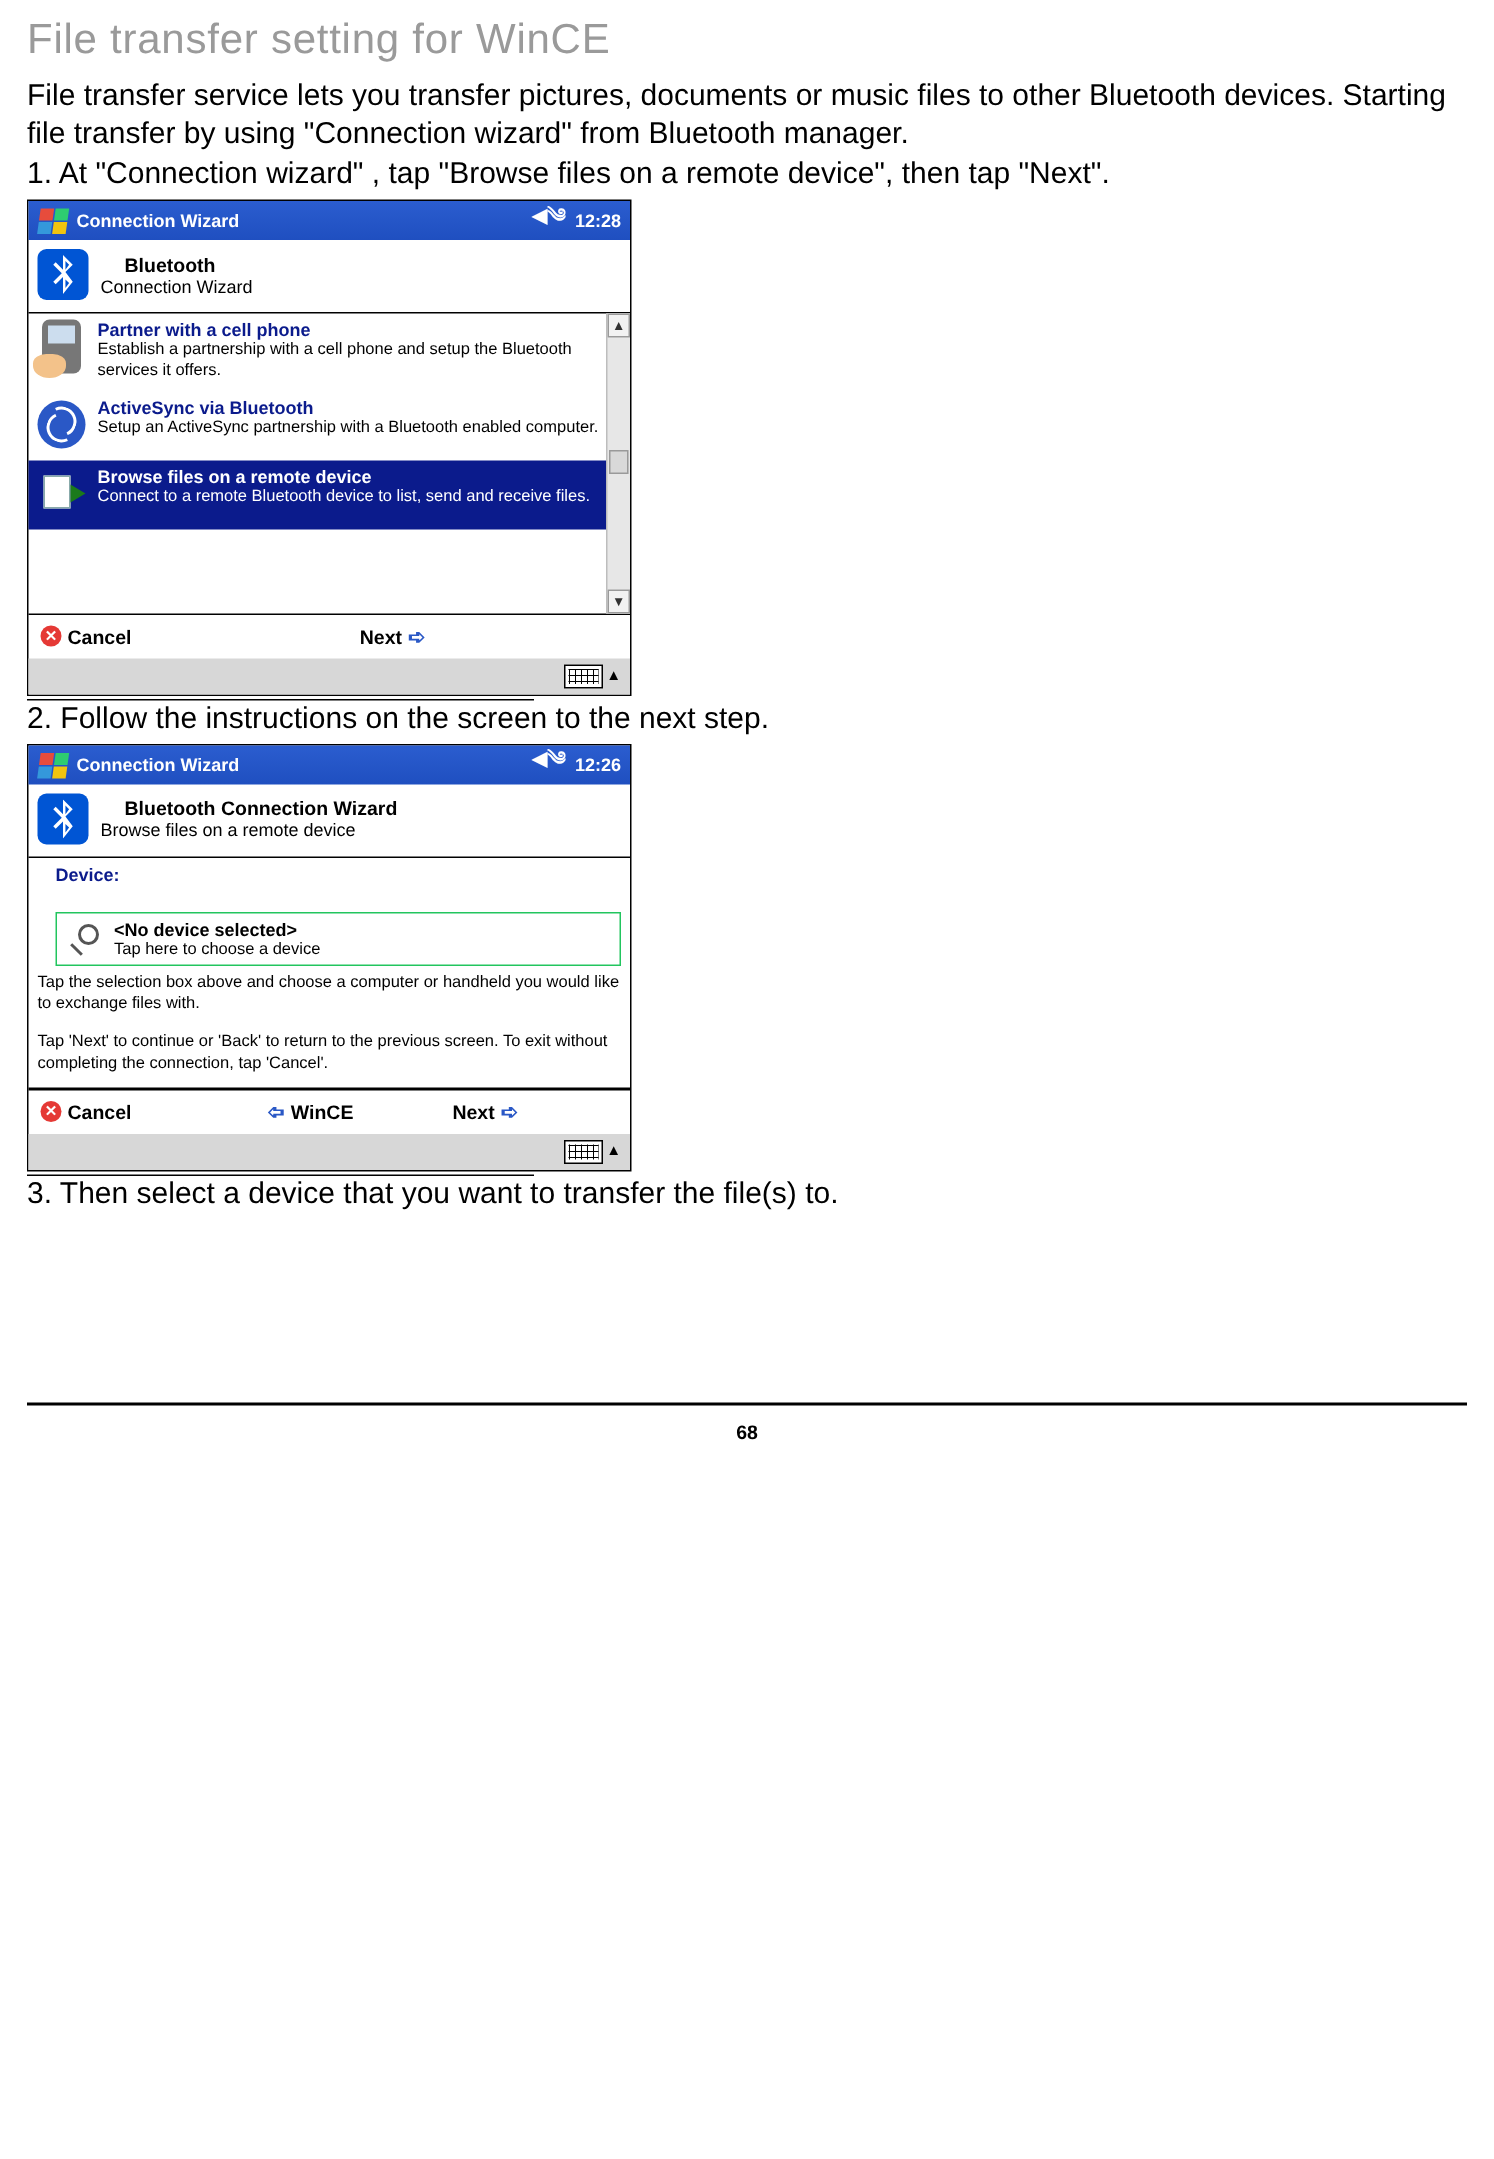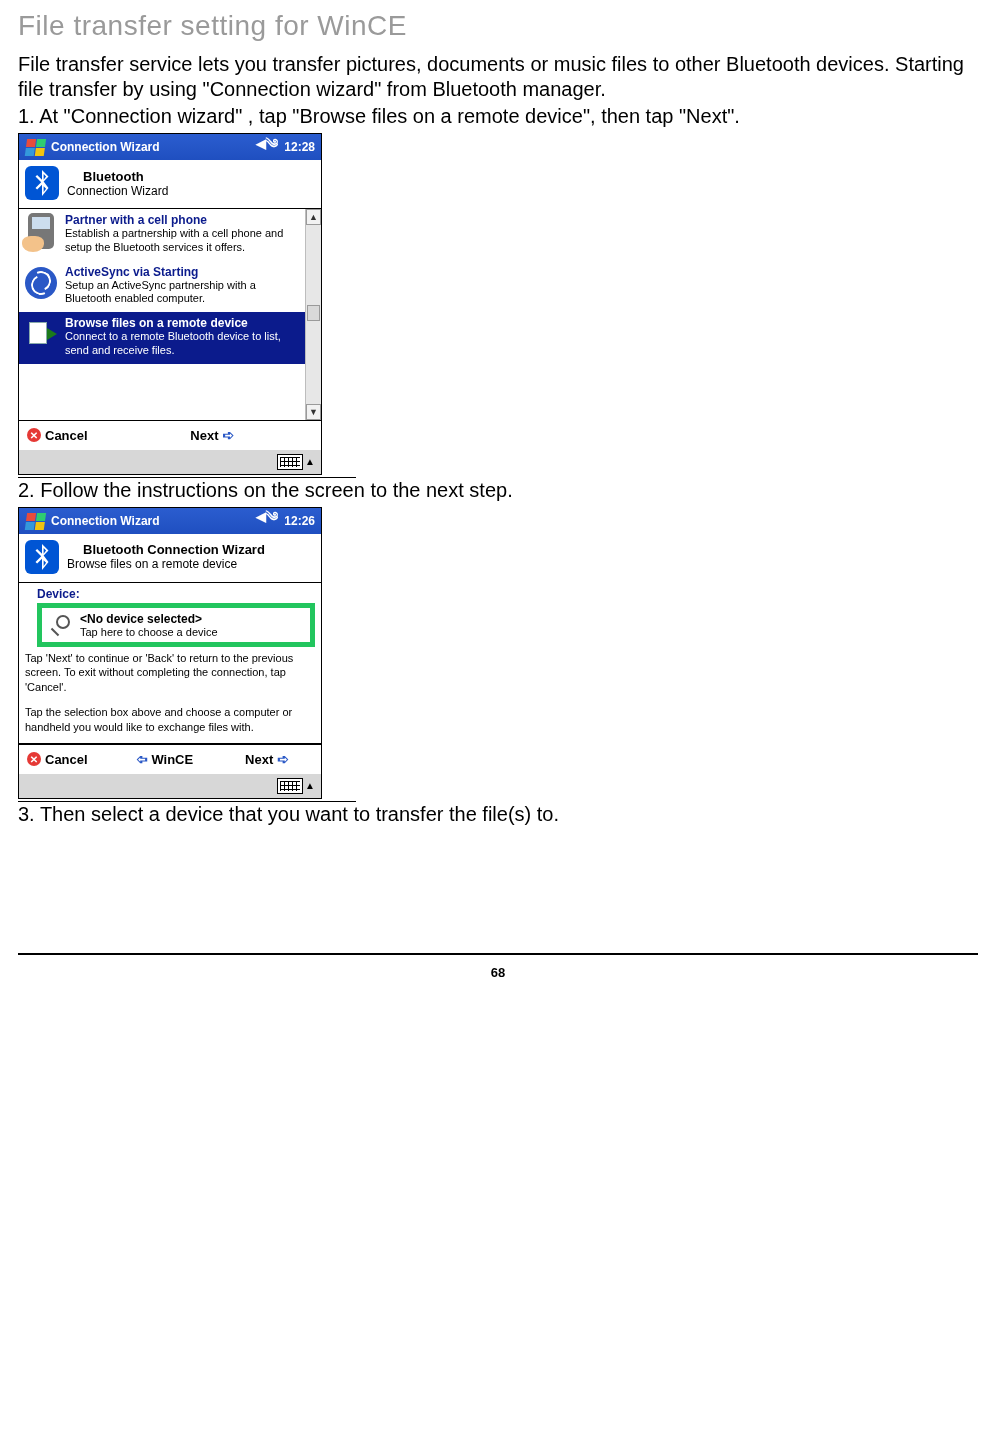--- a/index.html
+++ b/index.html
@@ -17,21 +17,21 @@
       font-weight: 400;
       letter-spacing: 0.5px;
       margin-bottom: 10px;
     }
     .body-text {
       font-size: 20px;
       line-height: 1.25;
       margin-bottom: 2px;
     }
     .screenshot {
-      width: 304px;
+      width: 403px;
       border: 1px solid #000;
       margin: 4px 0 2px 0;
       font-family: Tahoma, Verdana, sans-serif;
       font-size: 12px;
     }
     .titlebar {
       background: linear-gradient(#2b5dcf, #1f4fc0);
       color: #fff;
       display: flex;
       align-items: center;
@@ -156,24 +156,24 @@
         repeating-linear-gradient(#000 0 1px, transparent 1px 4px),
         repeating-linear-gradient(90deg, #000 0 1px, transparent 1px 4px);
     }
     .sip-up { font-size: 10px; }
     .device-fieldset {
       margin: 4px 6px 2px 6px;
       padding-left: 12px;
     }
     .device-label { color: #0b1b8c; font-weight: bold; font-size: 12px; }
     .device-box {
-      border: 5px solid #22c55e;
+      border: 1px solid #22c55e;
       padding: 4px 6px;
       display: flex; gap: 8px; align-items: center;
-      margin-top: 2px;
+      margin-top: 18px;
     }
     .device-box .icon { font-size: 20px; }
     .device-box .dt { font-weight: bold; font-size: 12px; }
     .device-box .dd { font-size: 11px; }
     .howto-fieldset {
       border: none;
       border-top: 1px solid #444;
       margin: 10px 6px 0 6px;
       padding-top: 4px;
     }
@@ -301,21 +301,21 @@
         <div class="texts">
           <div class="it">Partner with a cell phone</div>
           <div class="id">Establish a partnership with a cell phone and setup the Bluetooth services it offers.</div>
         </div>
       </div>
       <div class="list-item">
         <div class="icon">
             <div class="sync-icon"></div>
           </div>
         <div class="texts">
-          <div class="it">ActiveSync via Starting</div>
+          <div class="it">ActiveSync via Bluetooth</div>
           <div class="id">Setup an ActiveSync partnership with a Bluetooth enabled computer.</div>
         </div>
       </div>
       <div class="list-item selected">
         <div class="icon">
           <div class="browse-icon">
               <div class="paper"></div>
               <div class="arrow"></div>
             </div>
         </div>
@@ -388,22 +388,22 @@
             <div class="handle"></div>
           </div>
       </div>
       <div>
         <div class="dt">&lt;No device selected&gt;</div>
         <div class="dd">Tap here to choose a device</div>
       </div>
     </div>
   </div>
 
+  <p class="howto-p">Tap the selection box above and choose a computer or handheld you would like to exchange files with.</p>
   <p class="howto-p">Tap 'Next' to continue or 'Back' to return to the previous screen. To exit without completing the connection, tap 'Cancel'.</p>
-  <p class="howto-p">Tap the selection box above and choose a computer or handheld you would like to exchange files with.</p>
   <div class="underline"></div>
 
   <div class="footer-bar">
     <span class="footer-btn">
       <span class="cancel-icon">✕</span>
       <span>Cancel</span>
     </span>
     <span class="spacer"></span>
     <span class="footer-btn">
       <span class="arrow-icon" style="transform:scaleX(-1);display:inline-block">➪</span>

